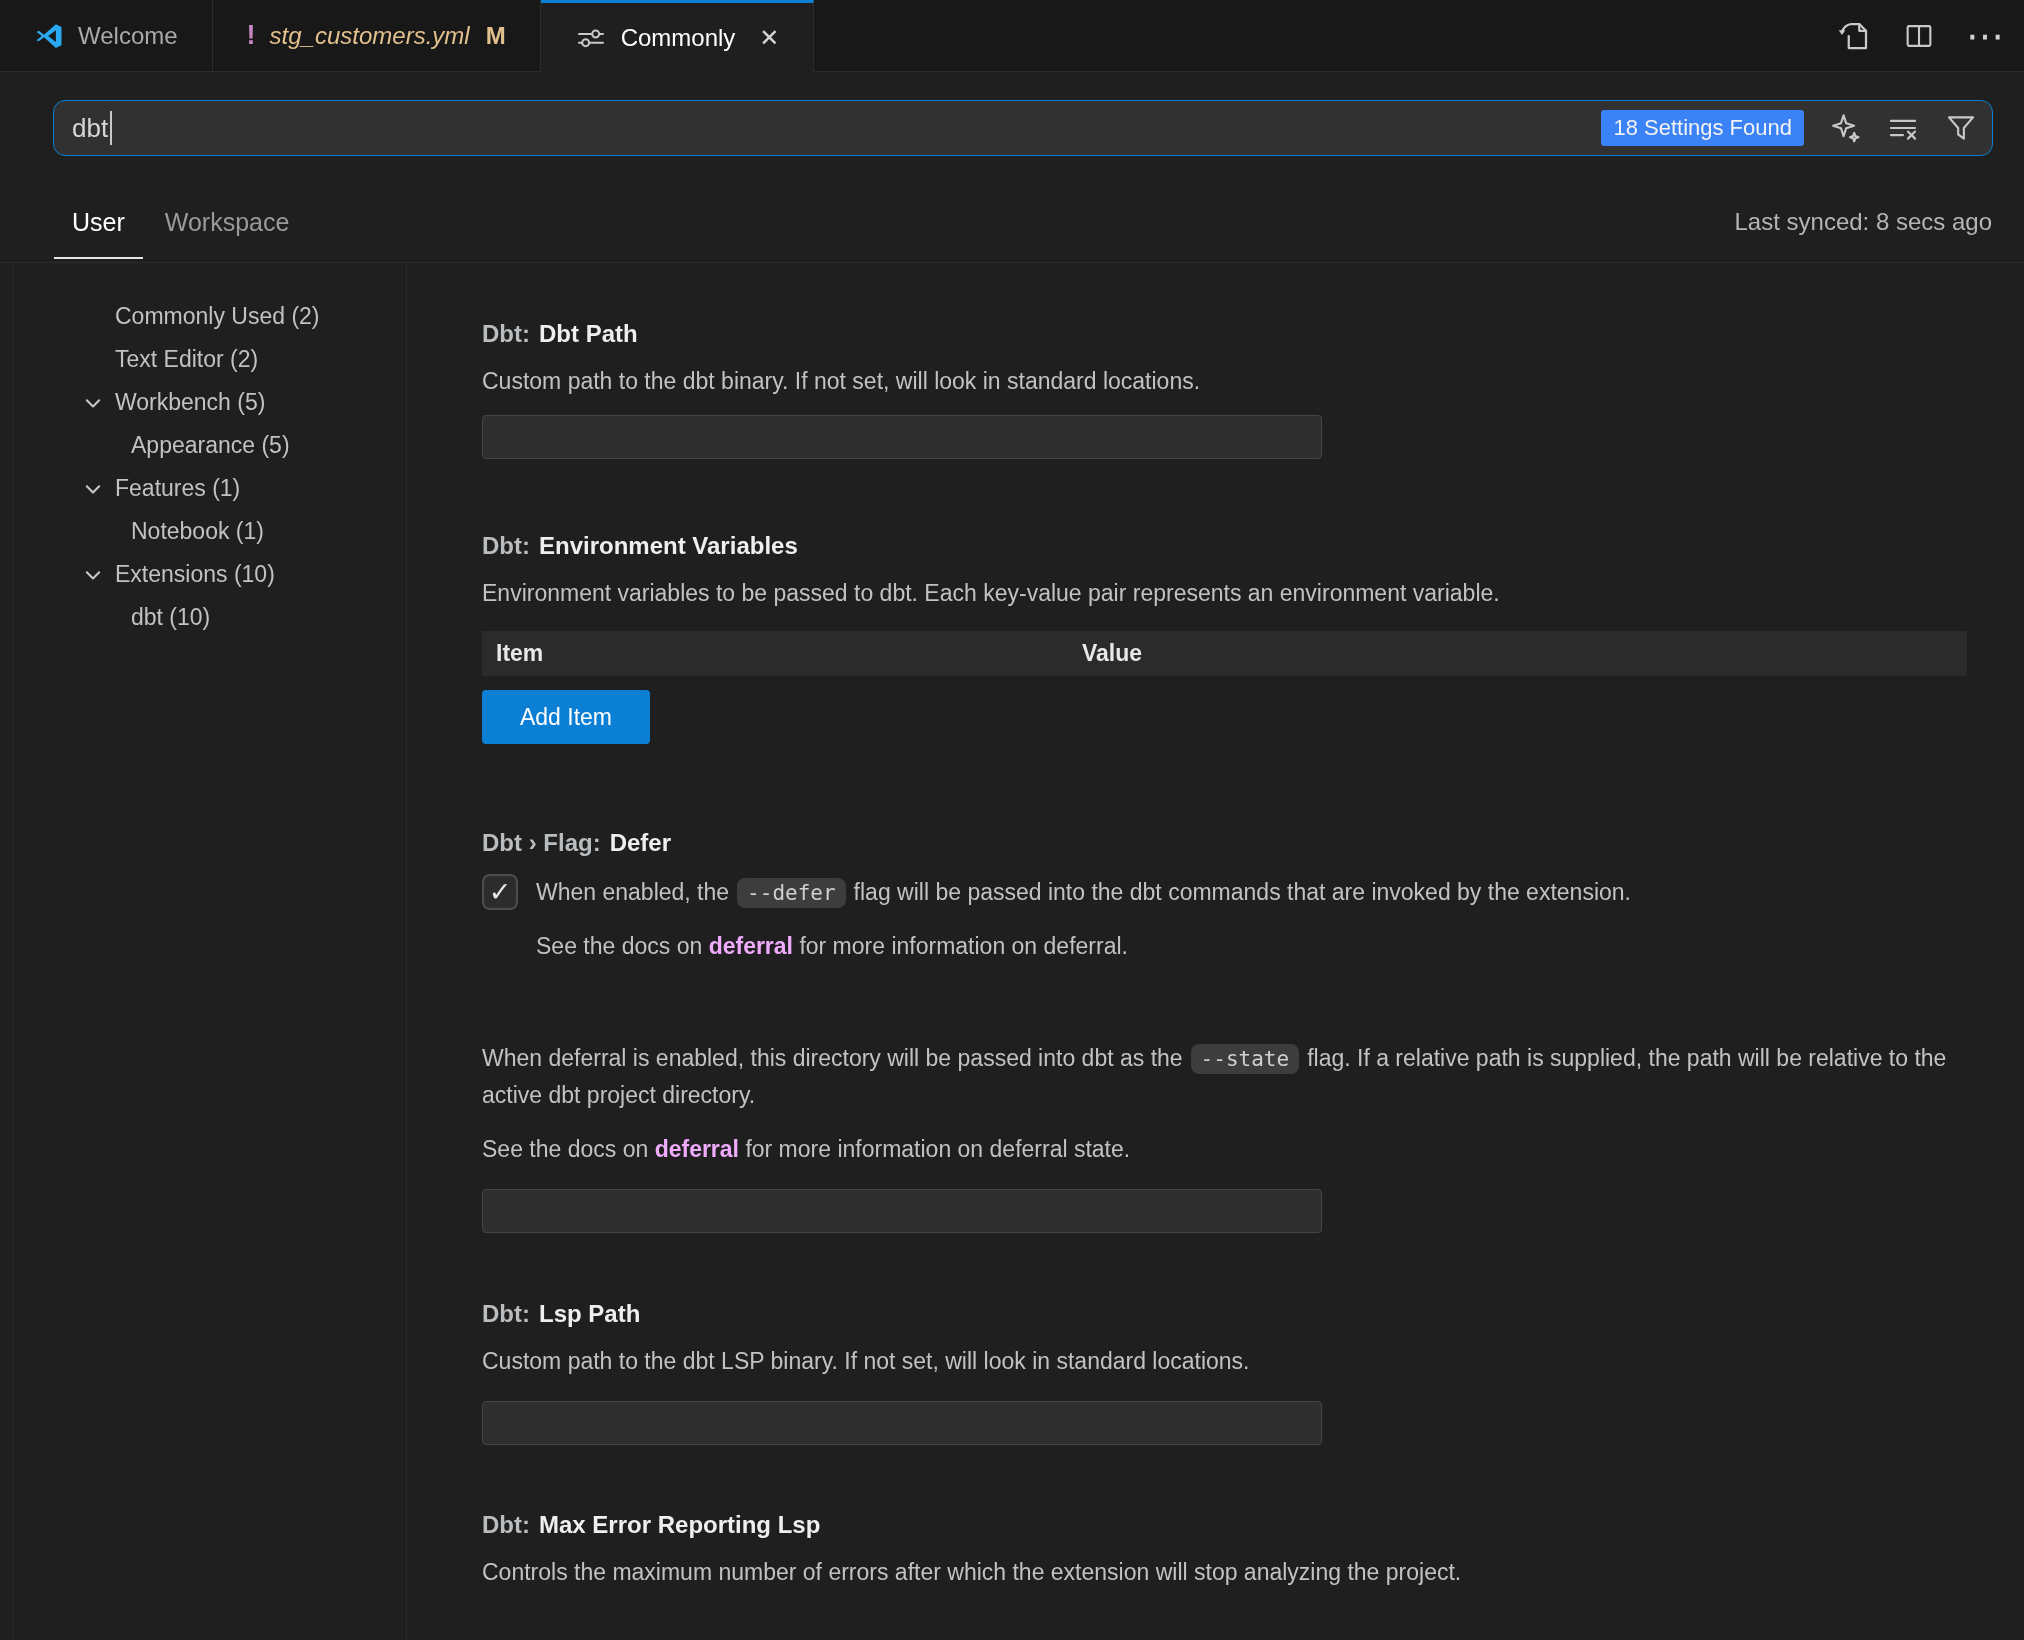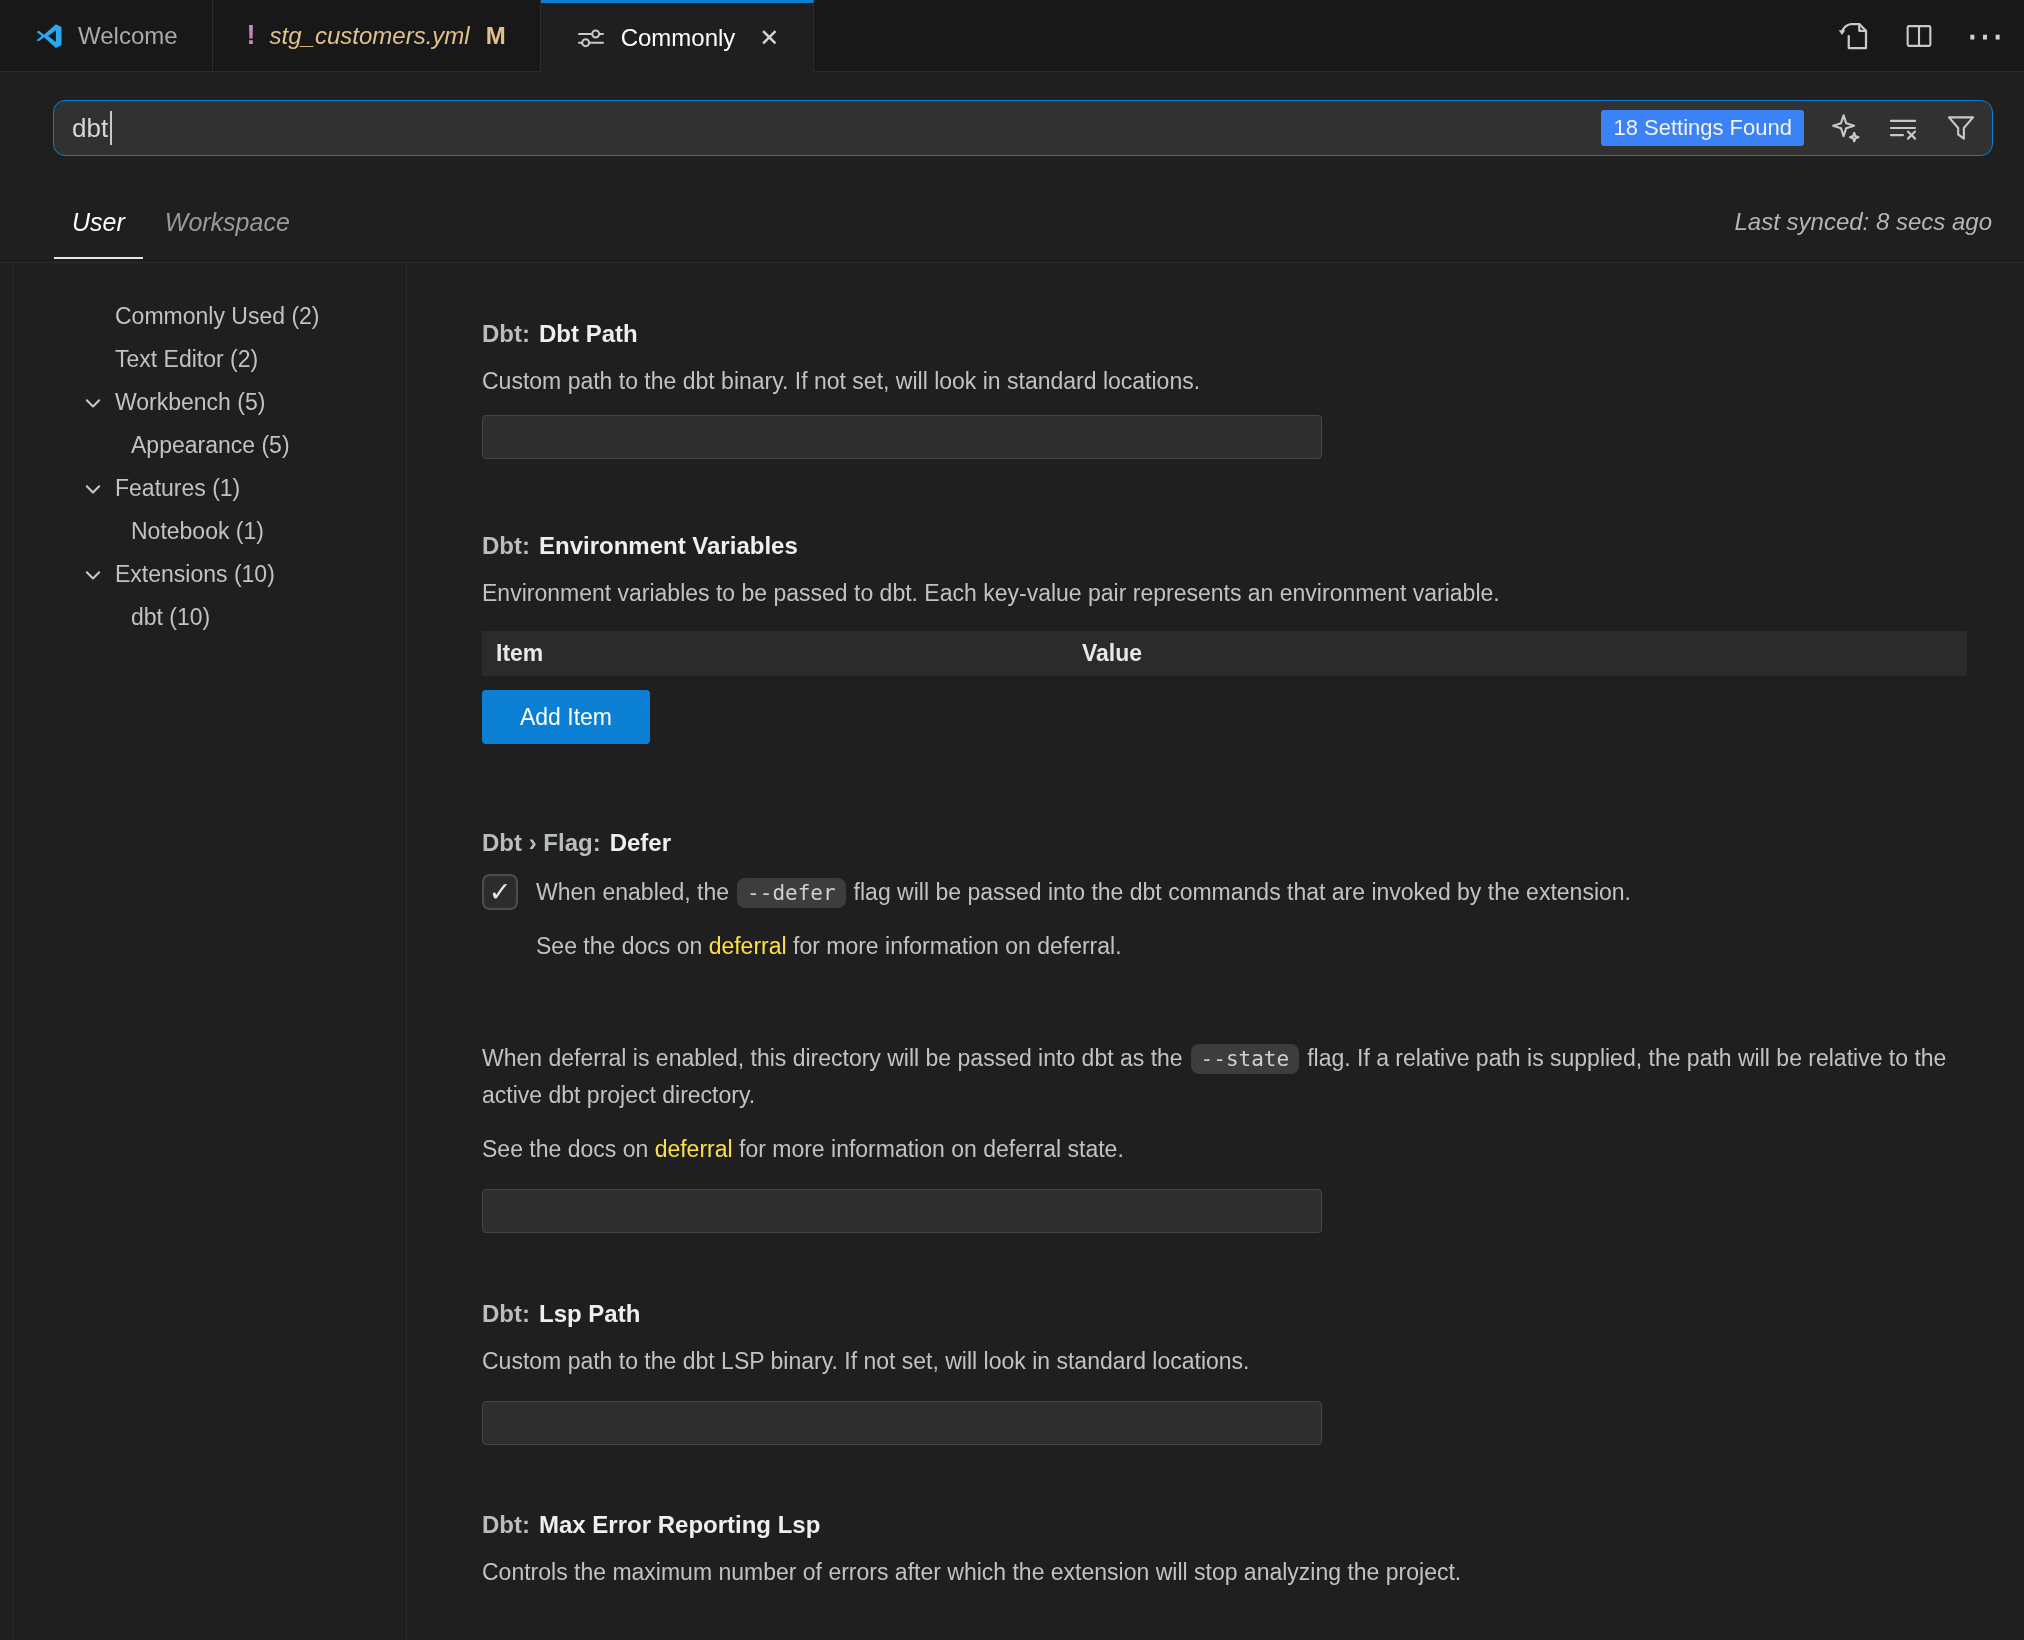--- a/index.html
+++ b/index.html
@@ -31,21 +31,21 @@
                 display:flex; align-items:center; padding:0 14px 0 18px; }
   .search-text { font-size:26px; color:#d7d7d7; }
   .caret { width:2px; height:34px; background:#c8c8c8; margin-left:2px; animation:blink 1s steps(1) infinite; }
   @keyframes blink { 50% { opacity:0; } }
   .search-spacer { flex:1; }
   .found-badge { background:#3b82f6; color:#f2f2f2; font-size:22px; padding:5px 12px;
                  border-radius:3px; white-space:nowrap; }
   .search-icons { display:flex; align-items:center; gap:24px; margin-left:24px; }
   
   .scope-row { height:81px; flex:0 0 81px; border-bottom:1px solid #2b2b2b;
-               display:flex; align-items:center; padding:0 32px 0 70px;font-style:italic; }
+               display:flex; align-items:center; padding:0 32px 0 70px; }
   .scope-tab { font-size:25px; color:#9a9a9a; position:relative; height:100%;
                display:flex; align-items:center; margin-right:36px; padding:0 2px; cursor:pointer; }
   .scope-tab.active { color:#ffffff; }
   .scope-tab.active::after { content:""; position:absolute; left:-16px; right:-16px;
                bottom:3px; height:2px; background:#e7e7e7; }
   .sync-label { margin-left:auto; font-size:24px; color:#b5b5b5; }
   
   .main { flex:1; display:flex; min-height:0; position:relative; }
   .left-sash { position:absolute; left:12px; top:0; bottom:0; width:1px; background:#292929; }
   .toc { width:407px; flex:0 0 407px; border-right:1px solid #2b2b2b; padding-top:32px; }
@@ -58,21 +58,21 @@
   .content { flex:1; padding:56px 57px 0 75px; overflow:hidden; }
   .s-title { font-size:24px; line-height:30px; }
   .s-title .cat { color:#b9bdbf; font-weight:700; margin-right:9px; }
   .s-title .lbl { color:#efefef; font-weight:700; }
   .s-desc { font-size:23px; line-height:36px; color:#c2c2c2; margin-top:14px; }
   .ti { display:block; width:840px; height:44px; background:#2e2e2e; border:1px solid #454545;
         border-radius:4px; color:#cccccc; font-size:23px; padding:0 12px;
         font-family:"Liberation Sans", sans-serif; outline:none; }
   .code { font-family:"DejaVu Sans Mono", monospace; font-size:21px; background:#3d3d3d;
           color:#d0d0d0; border-radius:8px; padding:3px 10px; margin:0 8px; white-space:nowrap; }
-  .link { color:#fde047; cursor:pointer; }
+  .link { color:#f0abfc; cursor:pointer;font-weight:bold; }
   
   .env-table { width:100%; margin-top:20px; }
   .env-head { height:45px; background:#2b2b2b; display:flex; align-items:center;
               font-size:23px; font-weight:700; color:#e8e8e8; }
   .env-col-item { width:598px; padding-left:14px; }
   .env-col-value { padding-left:2px; }
   .add-btn { margin-top:14px; width:168px; height:54px; background:#0a7fd4; color:#ffffff;
              border:none; border-radius:4px; font-size:23px; cursor:pointer;
              font-family:"Liberation Sans", sans-serif; }
   

